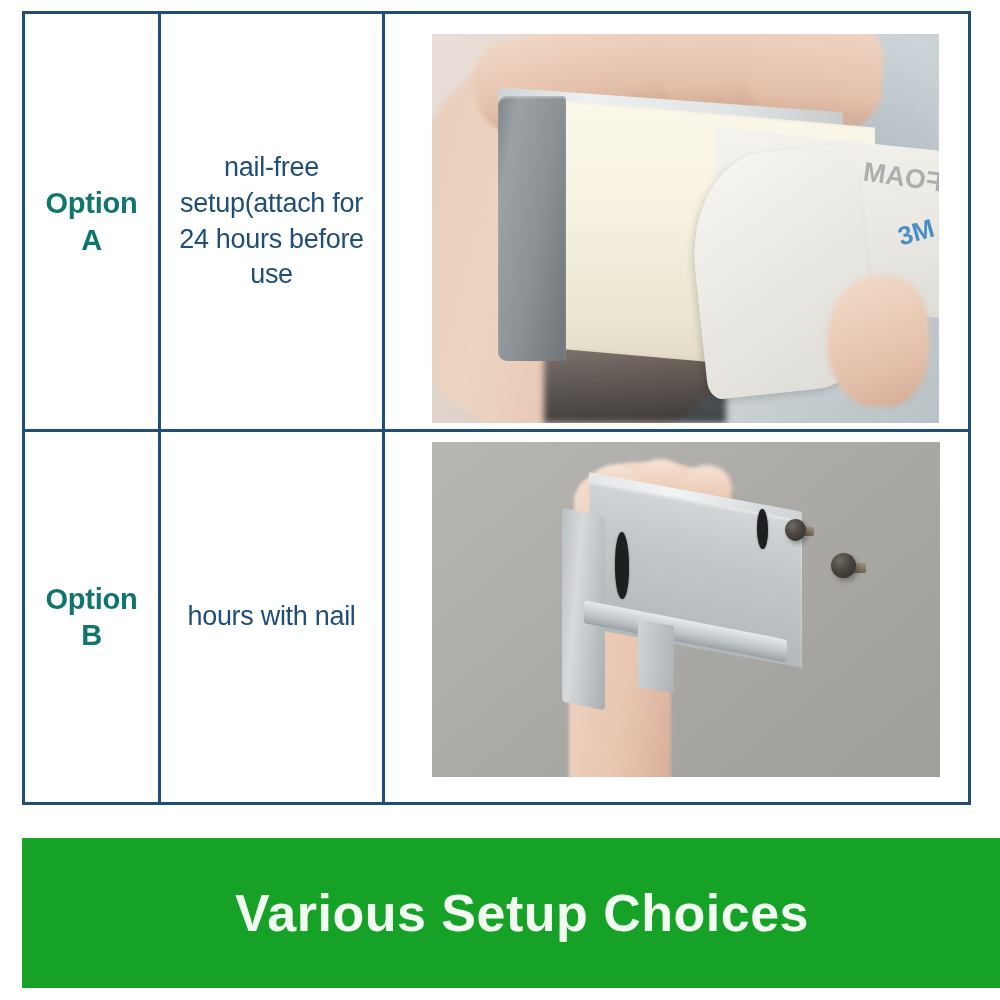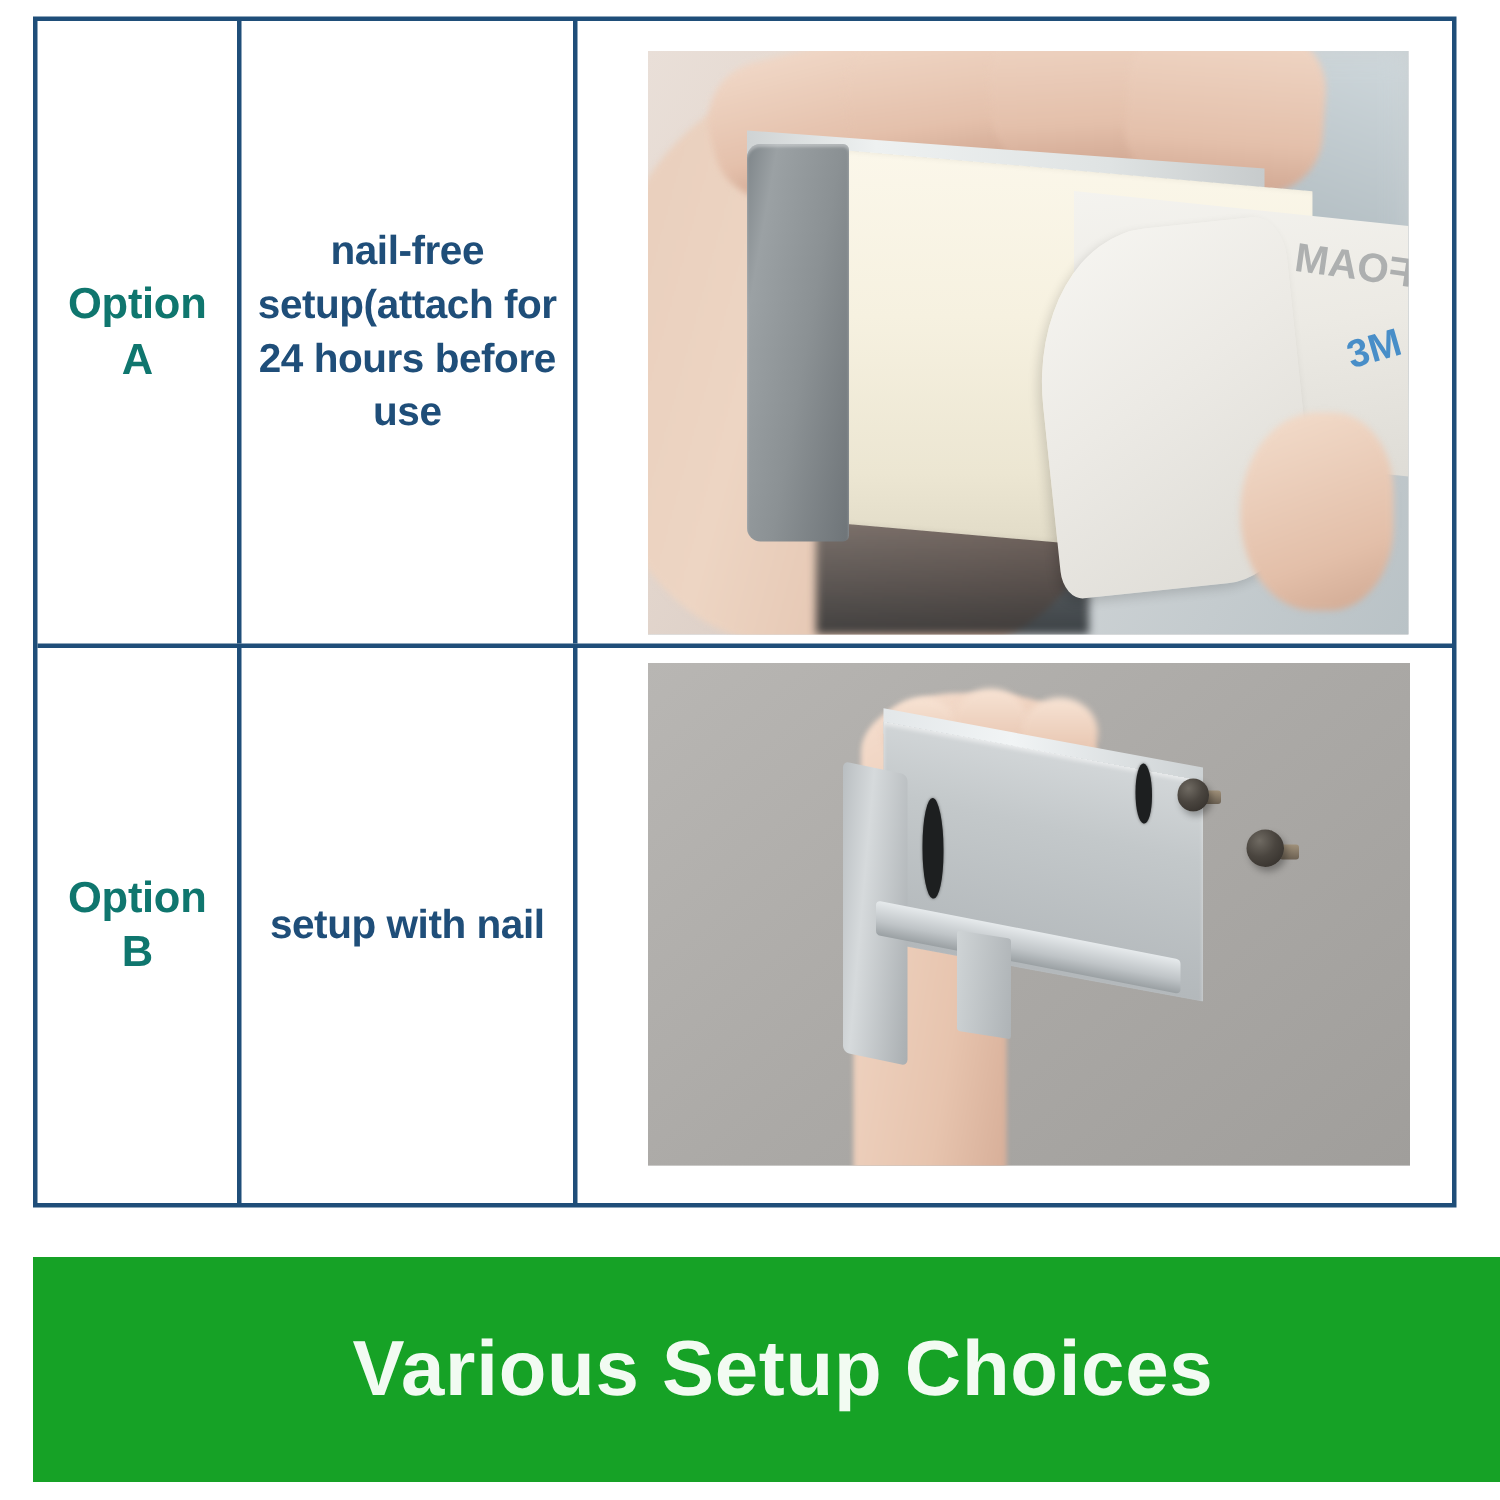--- a/index.html
+++ b/index.html
@@ -58,21 +58,21 @@
   .option-label {
     color: #0f766e;
     font-weight: bold;
     font-size: 29px;
     line-height: 1.25;
     text-align: center;
     letter-spacing: -0.2px;
   }
   .desc-label {
     color: #1f4e79;
-    font-weight: bold;
+    font-weight: normal;
     font-size: 27px;
     line-height: 1.32;
     text-align: center;
     padding: 0 4px;
     letter-spacing: -0.3px;
   }
 
   
   .photo-frame {
     position: absolute;
@@ -343,21 +343,21 @@
 
   </div>
 
   <div class="table-row row-b">
 
     <div class="cell col-option">
       <div class="option-label">Option<br>B</div>
     </div>
 
     <div class="cell col-desc">
-      <div class="desc-label">setup with nail</div>
+      <div class="desc-label">hours with nail</div>
     </div>
 
     <div class="cell col-photo">
       <div class="photo-frame" id="photo-option-b">
         <div class="pb-wall"></div>
         <div class="pb-forearm"></div>
         <div class="pb-fingers"></div>
         <div class="pb-knuckle pb-k1"></div>
         <div class="pb-knuckle pb-k2"></div>
         <div class="pb-knuckle pb-k3"></div>

